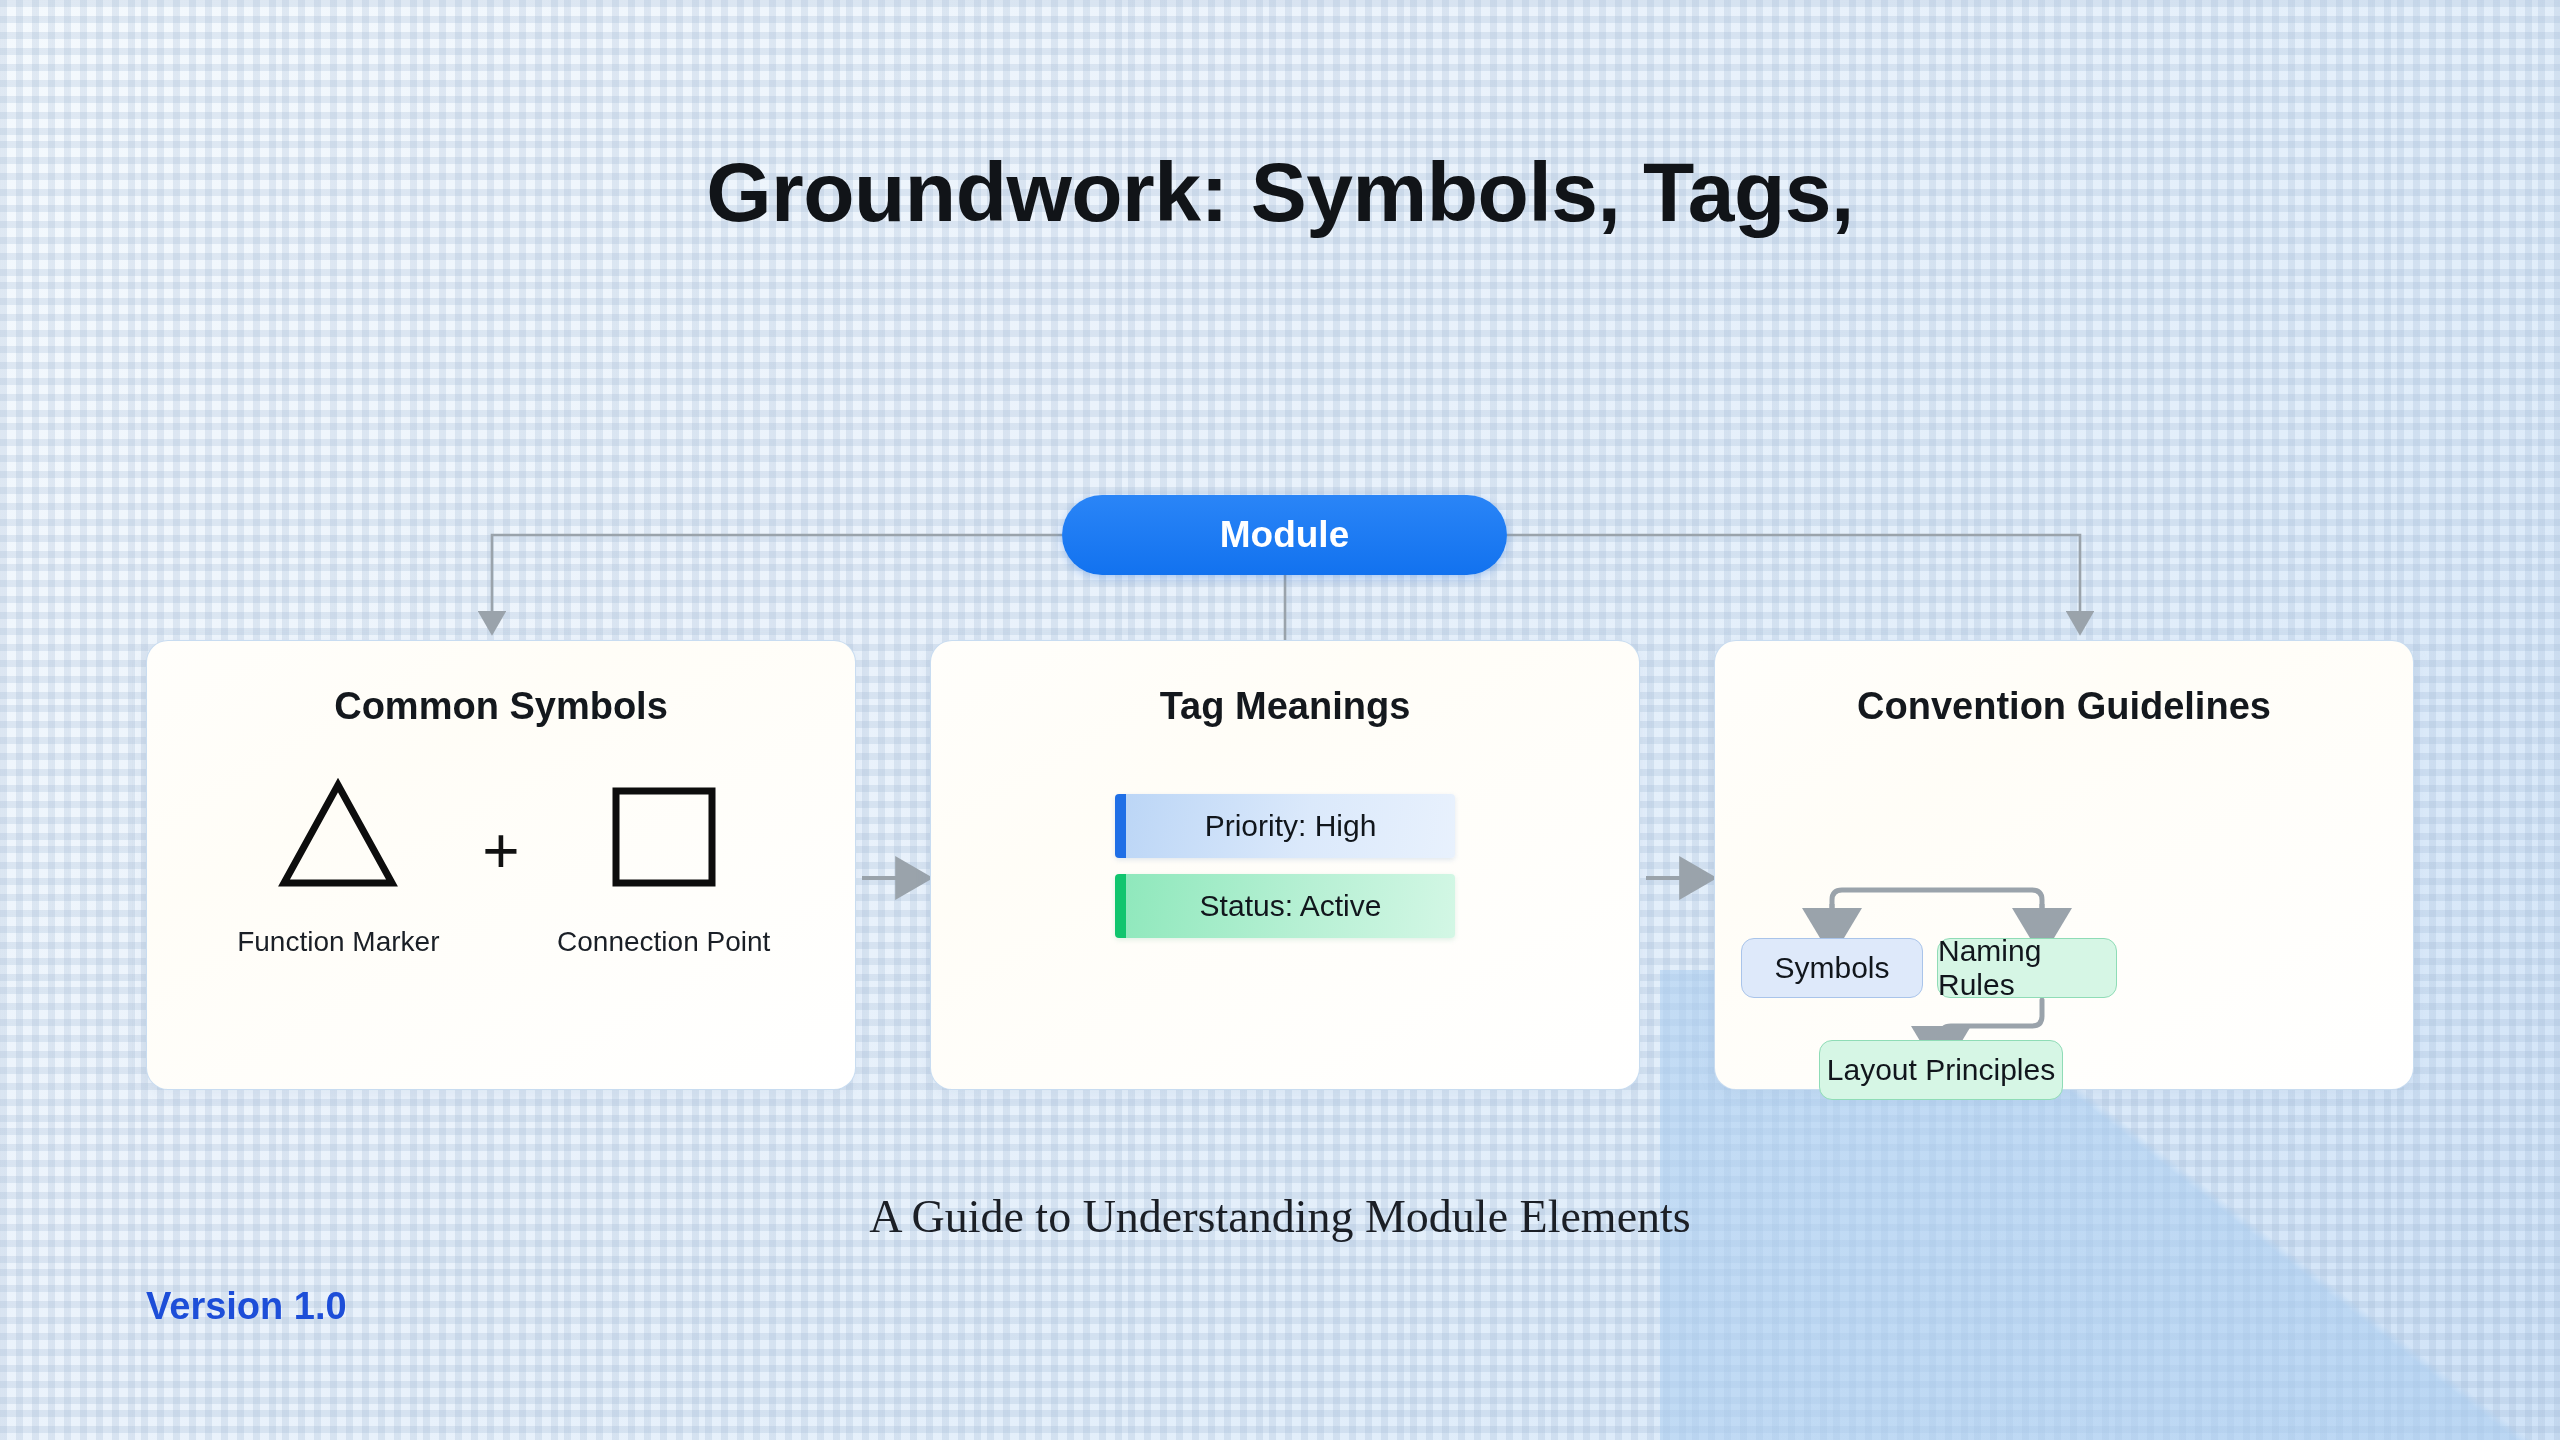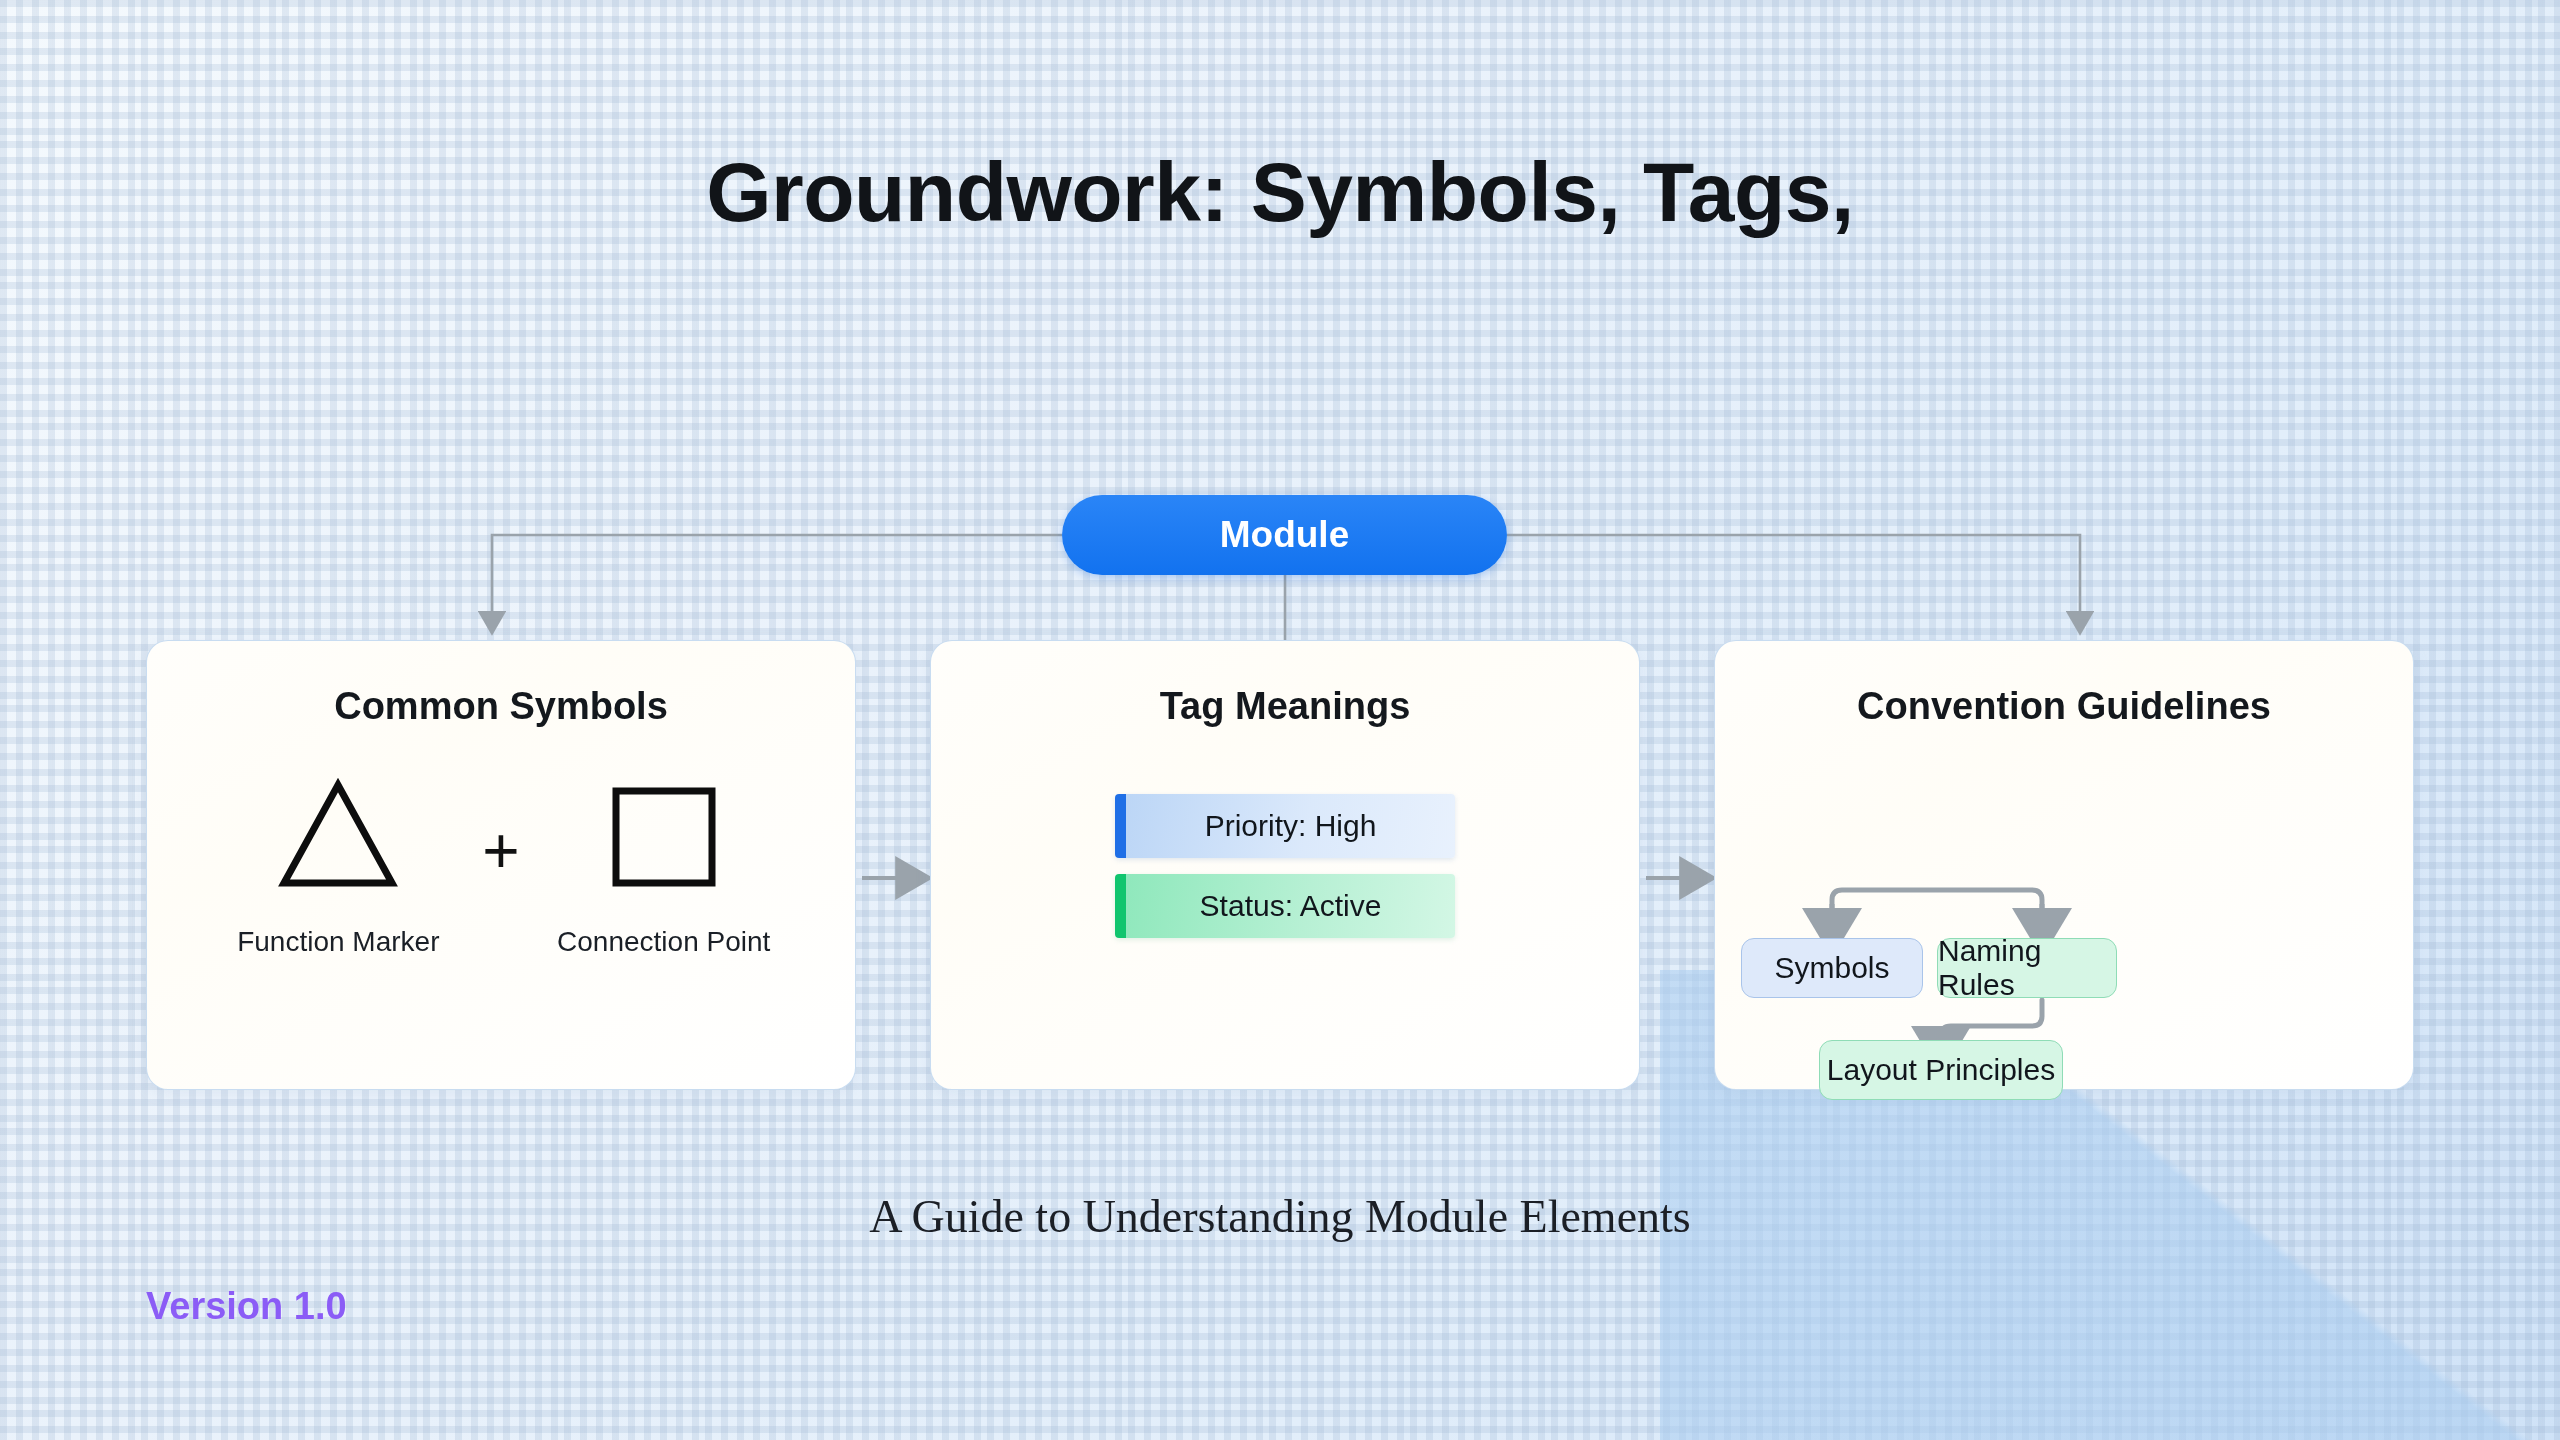--- a/index.html
+++ b/index.html
@@ -49,21 +49,21 @@
   #title .l2{ display:block; }
 
   #subtitle{
     position:absolute; left:0; right:0; top:1190px;
     text-align:center;
     font-family:"Liberation Serif", serif;
     font-size:46px; color:#1b1f26;
   }
   #version{
     position:absolute; left:146px; top:1285px;
-    font-size:38px; font-weight:bold; color:#8b5cf6;
+    font-size:38px; font-weight:bold; color:#1d4ed8;
   }
 
   
   #module-pill{
     position:absolute; left:1062px; top:495px;
     width:445px; height:80px; border-radius:40px;
     background:linear-gradient(180deg,#2a85f7 0%,#1272ef 100%);
     display:flex; align-items:center; justify-content:center;
     color:#fff; font-size:37px; font-weight:bold;
     box-shadow:0 3px 10px rgba(30,110,225,.30);

